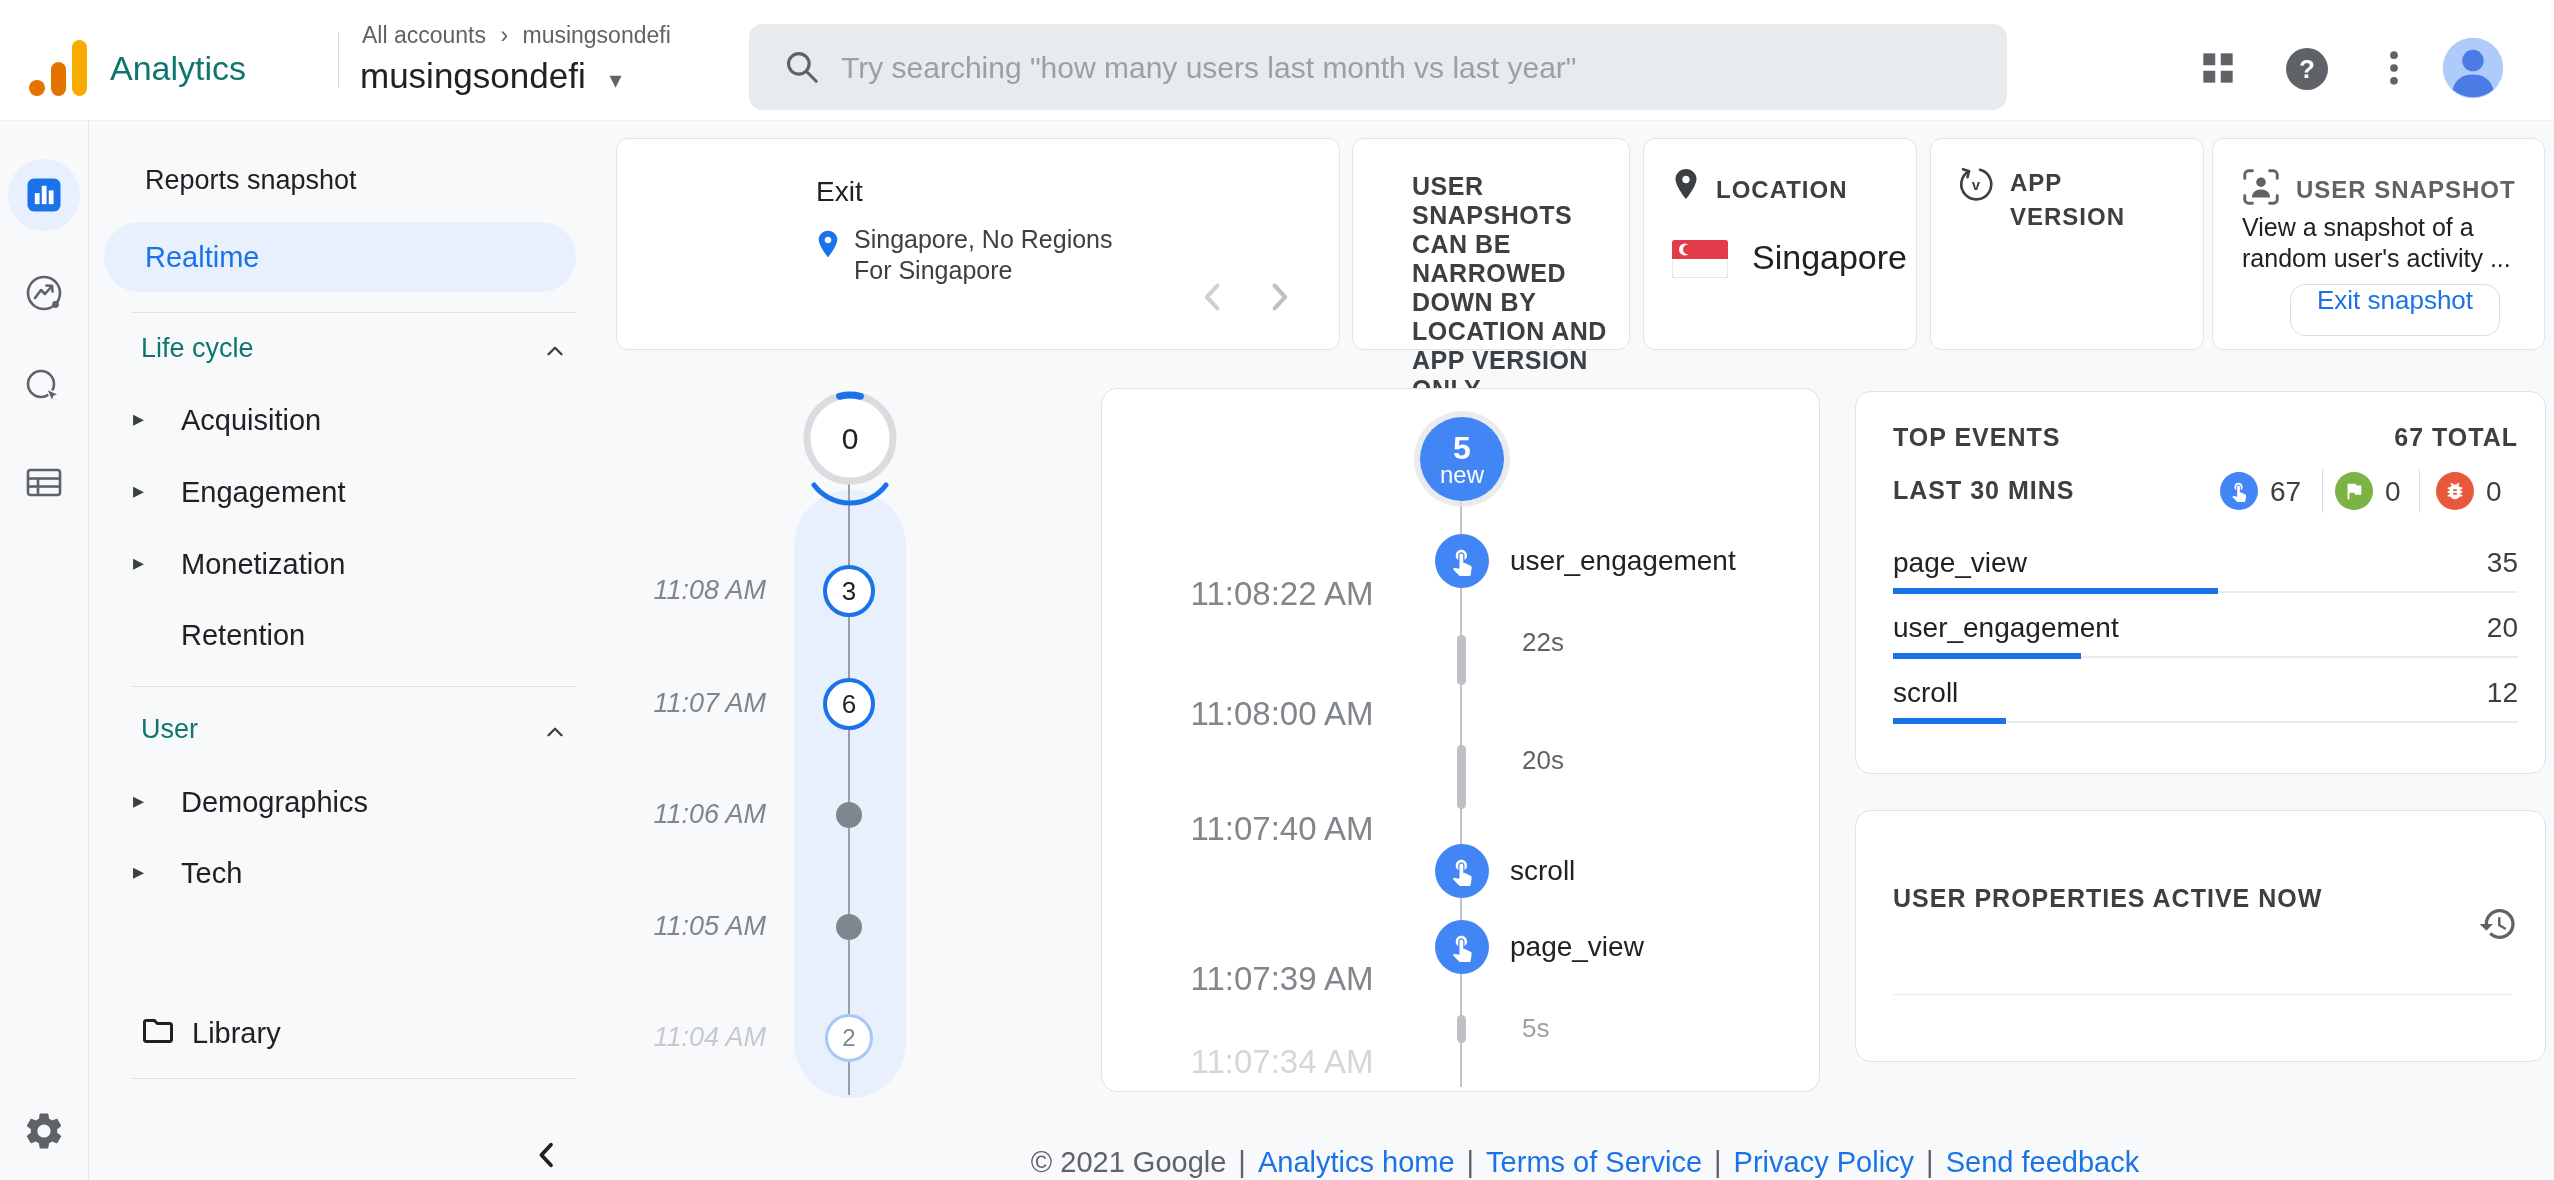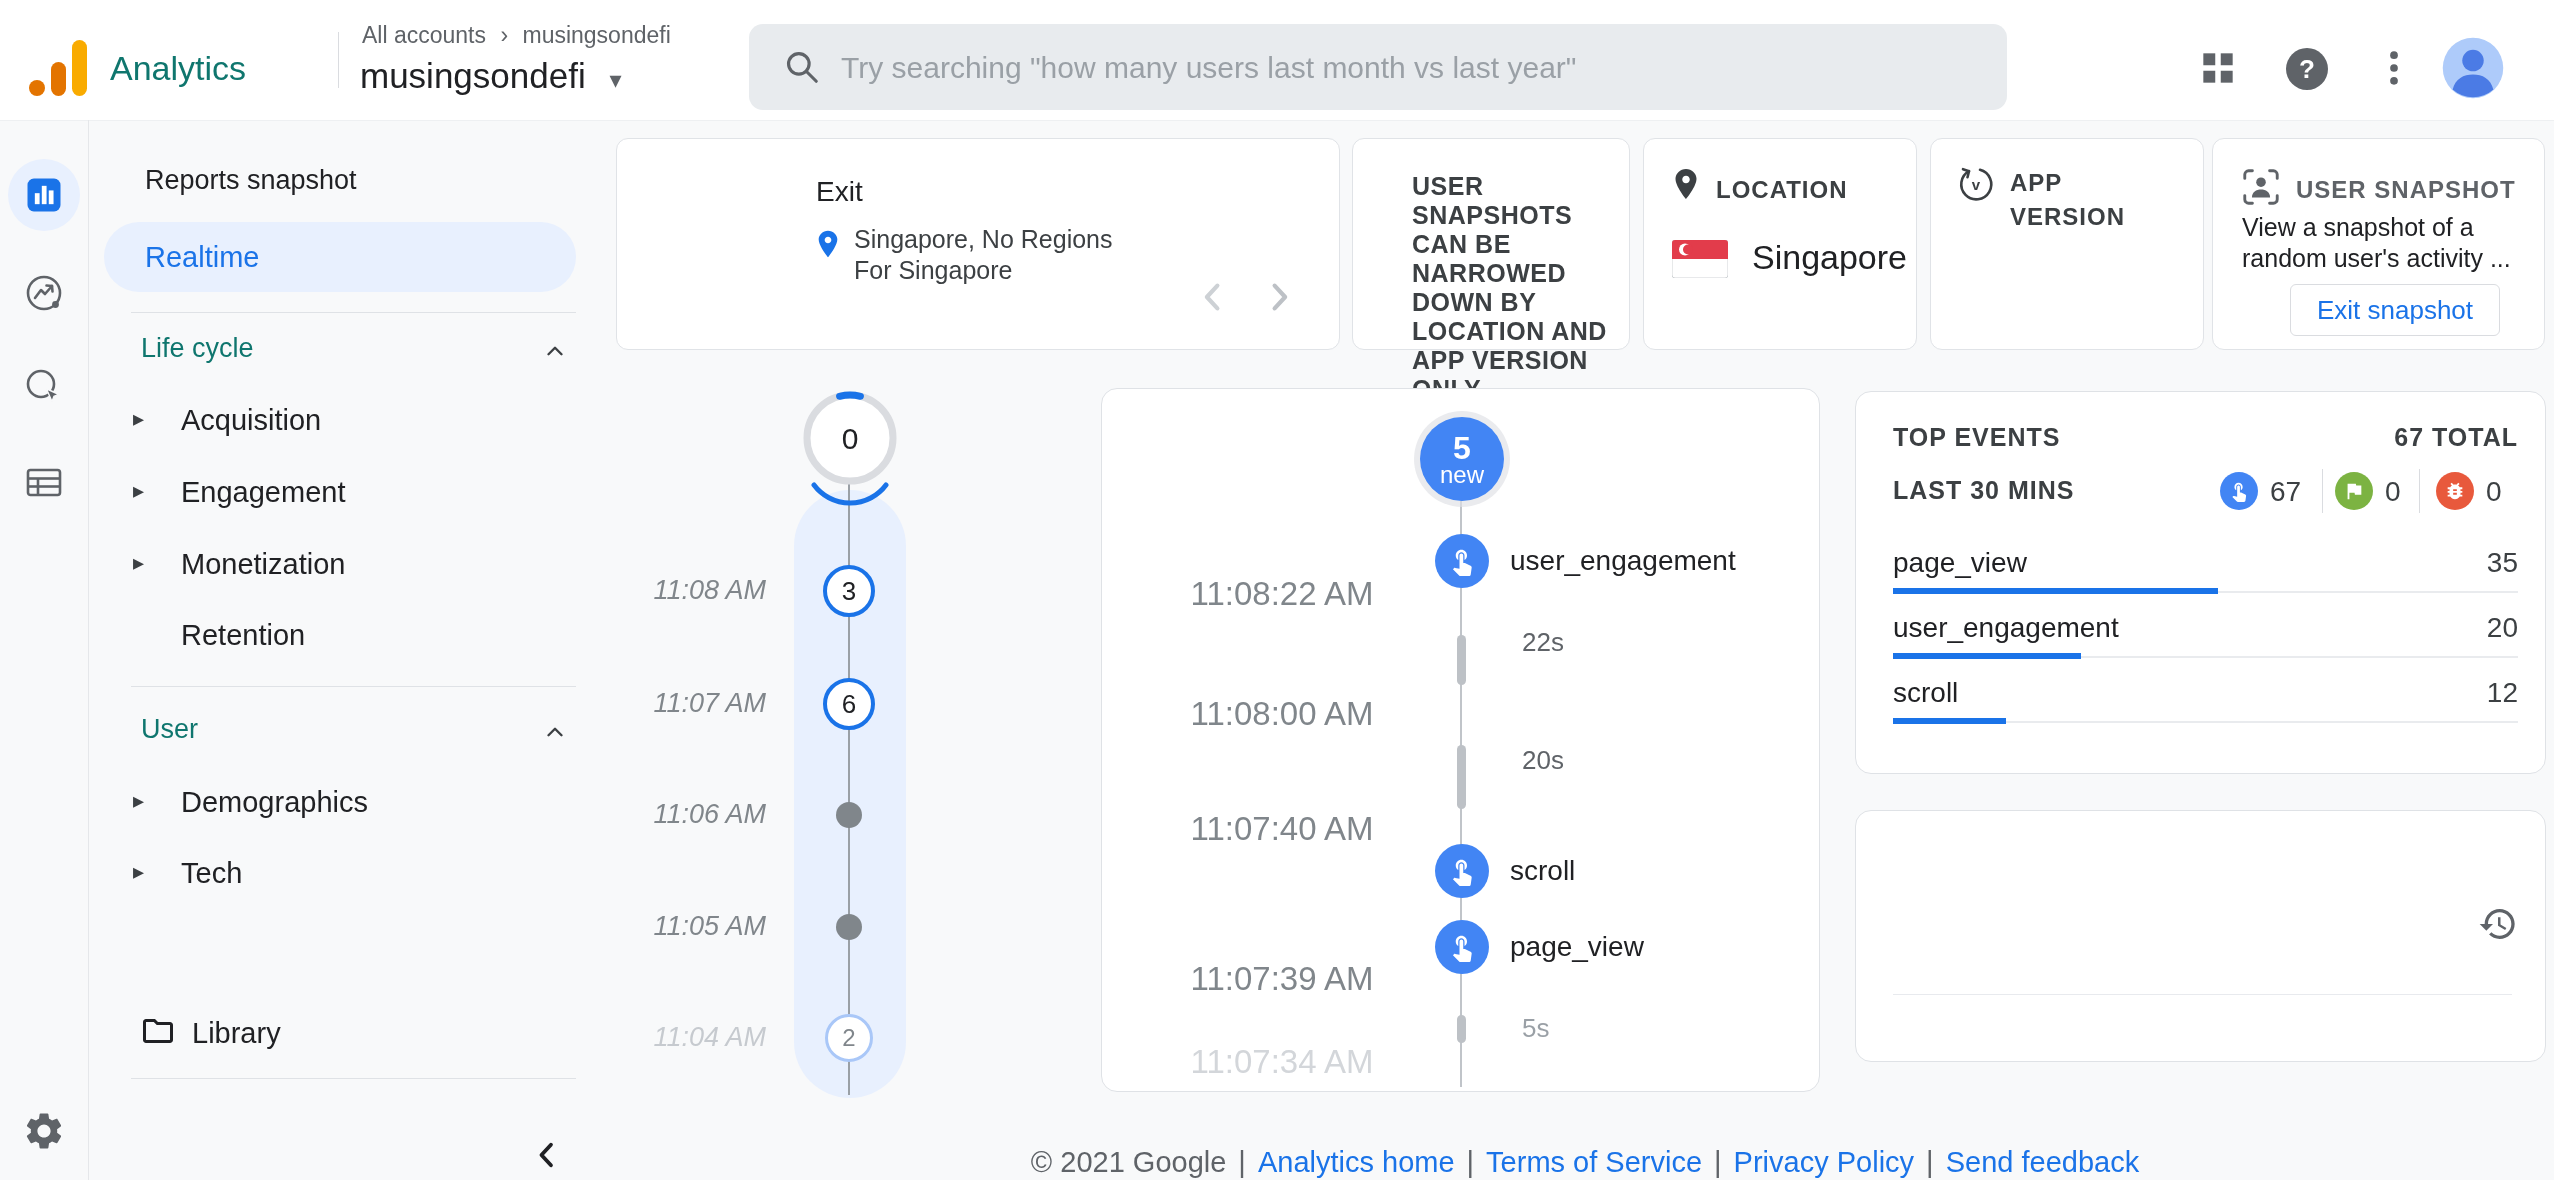--- a/index.html
+++ b/index.html
@@ -188,21 +188,21 @@
   <div class="abs caps" style="left:2010px;top:166px;width:140px;font-size:24px;line-height:34px">APP VERSION</div>
 
   <div class="card" style="left:2212px;top:138px;width:333px;height:212px"></div>
   <svg class="abs" style="left:2240px;top:166px" width="42" height="42" viewBox="0 0 44 44">
     <path d="M5 13 V9 a4 4 0 0 1 4-4 h4 M31 5 h4 a4 4 0 0 1 4 4 v4 M39 31 v4 a4 4 0 0 1-4 4 h-4 M13 39 H9 a4 4 0 0 1-4-4 v-4" fill="none" stroke="#5f6368" stroke-width="3" stroke-linecap="round"></path>
     <circle cx="22" cy="17" r="5" fill="#5f6368"></circle>
     <path d="M12.5 33 c0-6 4.5-8.5 9.5-8.5 s9.5 2.5 9.5 8.5 z" fill="#5f6368"></path>
   </svg>
   <div class="abs" style="left:2296px;top:176px;font-size:24px;letter-spacing:1px;font-weight:bold;color:#5f6368">USER SNAPSHOT</div>
   <div class="abs" style="left:2242px;top:212px;width:282px;font-size:25px;line-height:31px;color:#202124;height:62px;overflow:hidden">View a snapshot of a random user's activity ...</div>
-  <div class="abs" style="left:2290px;top:284px;width:208px;height:50px;border:1px solid #dadce0;border-radius:6px;background:#fff;display:flex;align-items:center;justify-content:center">
+  <div class="abs" style="left:2290px;top:284px;width:208px;height:50px;border:1px solid #dadce0;border-radius:15px;background:#fff;display:flex;justify-content:center">
     <span class="blue" style="font-size:26px">Exit snapshot</span>
   </div>
 
   <div class="abs" style="left:794px;top:490px;width:112px;height:608px;border-radius:56px;background:#e8f0fe"></div>
   <div class="abs" style="left:848px;top:484px;width:2px;height:611px;background:#9aa0a6"></div>
   <svg class="abs" style="left:800px;top:388px" width="100" height="100" viewBox="0 0 100 100">
     <circle cx="50" cy="50" r="43" fill="#fff" stroke="#dadce0" stroke-width="7"></circle>
     <path d="M39.6 8.3 A 43 43 0 0 1 60.4 8.3" fill="none" stroke="#1a73e8" stroke-width="7" stroke-linecap="round"></path>
     <text x="50" y="61" font-size="30" fill="#202124" text-anchor="middle" font-family="Liberation Sans, sans-serif" id="current-count-text">0</text>
   </svg>
@@ -317,20 +317,21 @@
 
     <div class="te-name" style="top:285px">scroll</div>
     <div class="te-val" style="top:285px">12</div>
     <div class="te-underline" style="top:329px"></div>
     <div class="te-barwrap" style="top:326px">
         <div class="te-bar" style="width: 18%;"></div>
       </div>
   </div>
 
   <div class="bigcard" style="left:1855px;top:810px;width:691px;height:252px">
+    <div class="abs caps" style="left:37px;top:73px;font-size:25px">USER PROPERTIES ACTIVE NOW</div>
     <svg class="abs" style="right:27px;top:93px" width="40" height="40" viewBox="0 0 24 24">
       <path fill="#5f6368" d="M13 3c-4.97 0-9 4.03-9 9H1l3.89 3.89.07.14L9 12H6c0-3.87 3.13-7 7-7s7 3.13 7 7-3.13 7-7 7c-1.93 0-3.68-.79-4.94-2.06l-1.42 1.42C8.27 19.99 10.51 21 13 21c4.97 0 9-4.03 9-9s-4.03-9-9-9zm-1 5v5l4.28 2.54.72-1.21-3.5-2.08V8H12z"></path>
     </svg>
     <div class="abs" style="left:37px;top:183px;right:33px;height:1px;background:#e8eaee"></div>
   </div>
 
   <div class="abs ftr" style="left:616px;top:1146px;width:1938px;text-align:center">
     <span>© 2021 Google</span><span class="sep">|</span><span class="lnk">Analytics home</span><span class="sep">|</span><span class="lnk">Terms of Service</span><span class="sep">|</span><span class="lnk">Privacy Policy</span><span class="sep">|</span><span class="lnk">Send feedback</span>
   </div>
 

